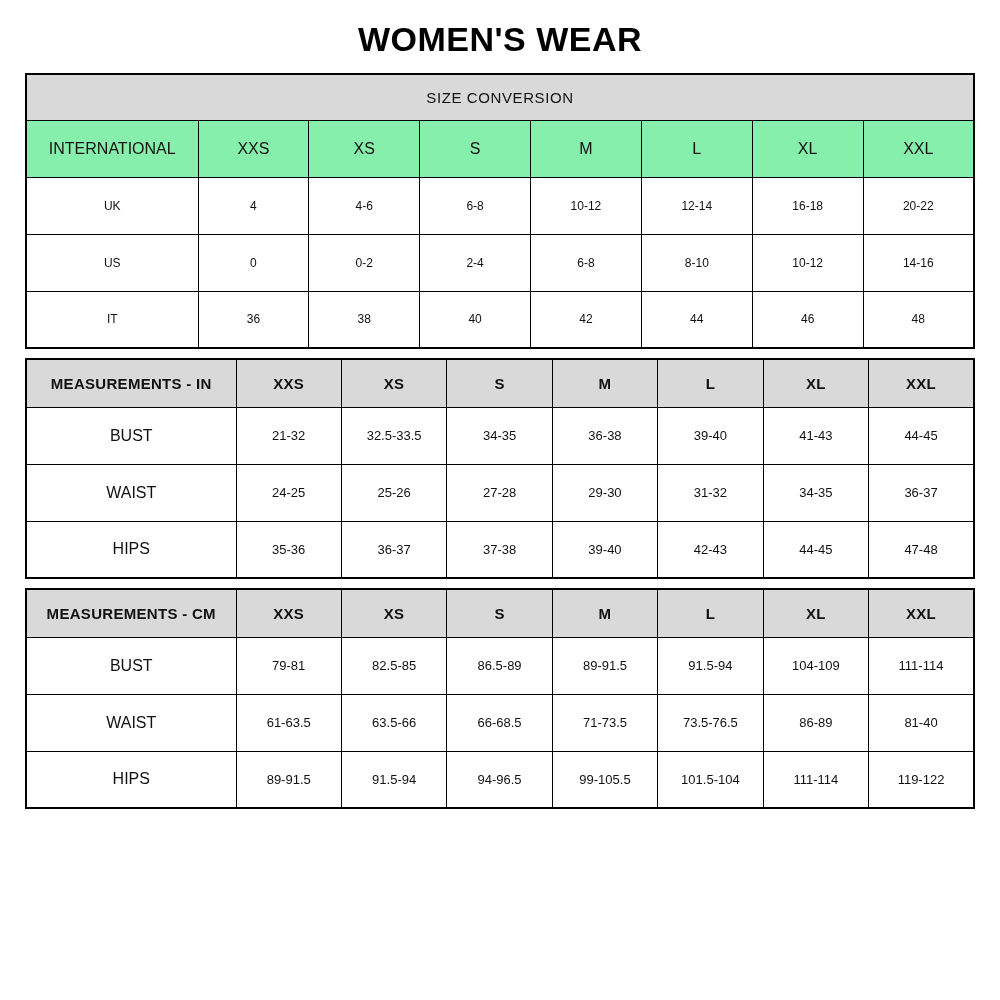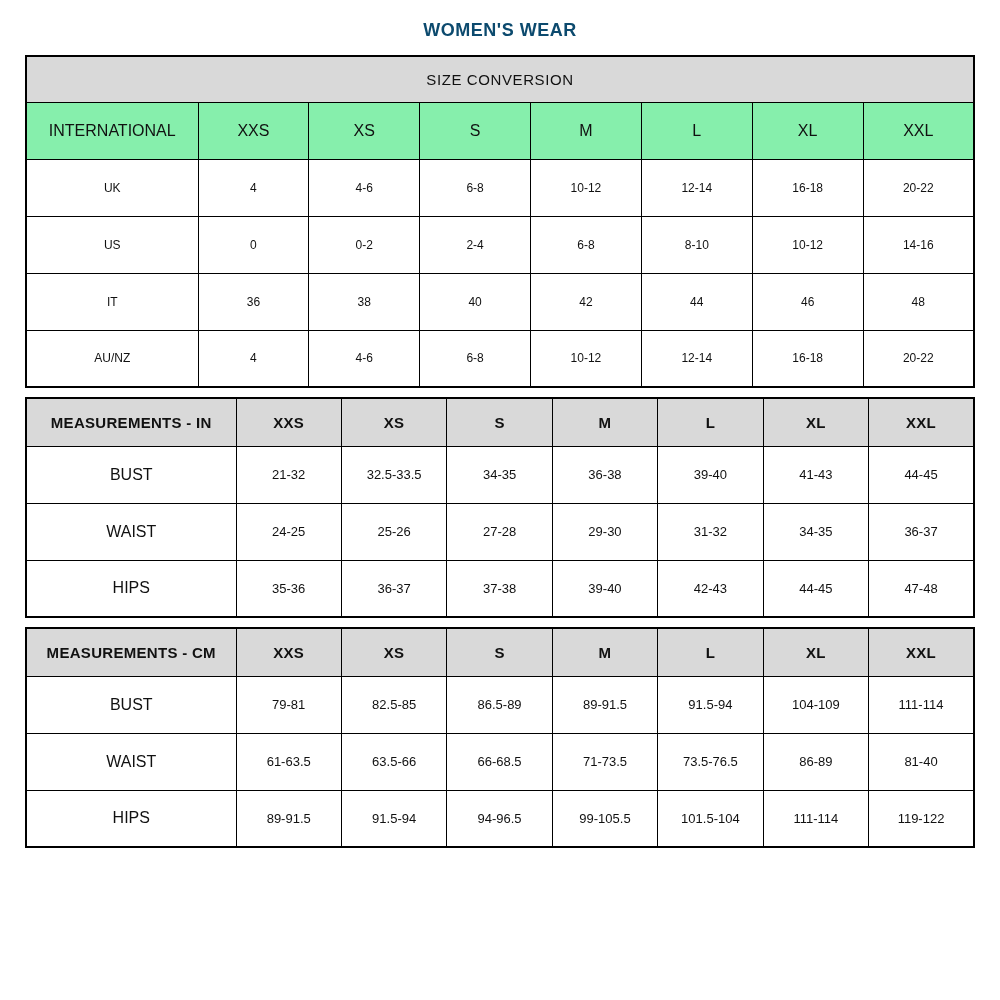--- a/index.html
+++ b/index.html
@@ -15,24 +15,24 @@
     font-family:"Liberation Sans","DejaVu Sans",sans-serif;
     color:#111;
   }
   .page{
     width:1000px;
     padding:12px 25px 20px 25px;
   }
   h1.page-title{
     margin:8px 0 14px 0;
     text-align:center;
-    font-size:18px;
+    font-size:34px;
     font-weight:700;
     letter-spacing:0.5px;
-    color:#0c4a6e;
+    color:#000000;
   }
   table.tbl{
     width:950px;
     border-collapse:collapse;
     table-layout:fixed;
     margin:0 auto 9px auto;
     border:2px solid var(--border);
   }
   .tbl th,.tbl td{
     border:1.5px solid var(--border);
@@ -139,30 +139,20 @@
         <tr>
           <th>IT</th>
           <td>36</td>
           <td>38</td>
           <td>40</td>
           <td>42</td>
           <td>44</td>
           <td>46</td>
           <td>48</td>
         </tr>
-        <tr>
-          <th>AU/NZ</th>
-          <td>4</td>
-          <td>4-6</td>
-          <td>6-8</td>
-          <td>10-12</td>
-          <td>12-14</td>
-          <td>16-18</td>
-          <td>20-22</td>
-        </tr>
       </tbody>
   </table>
 
   <table class="tbl tblm">
     <colgroup>
       <col class="first">
         <col>
         <col>
         <col>
         <col>

